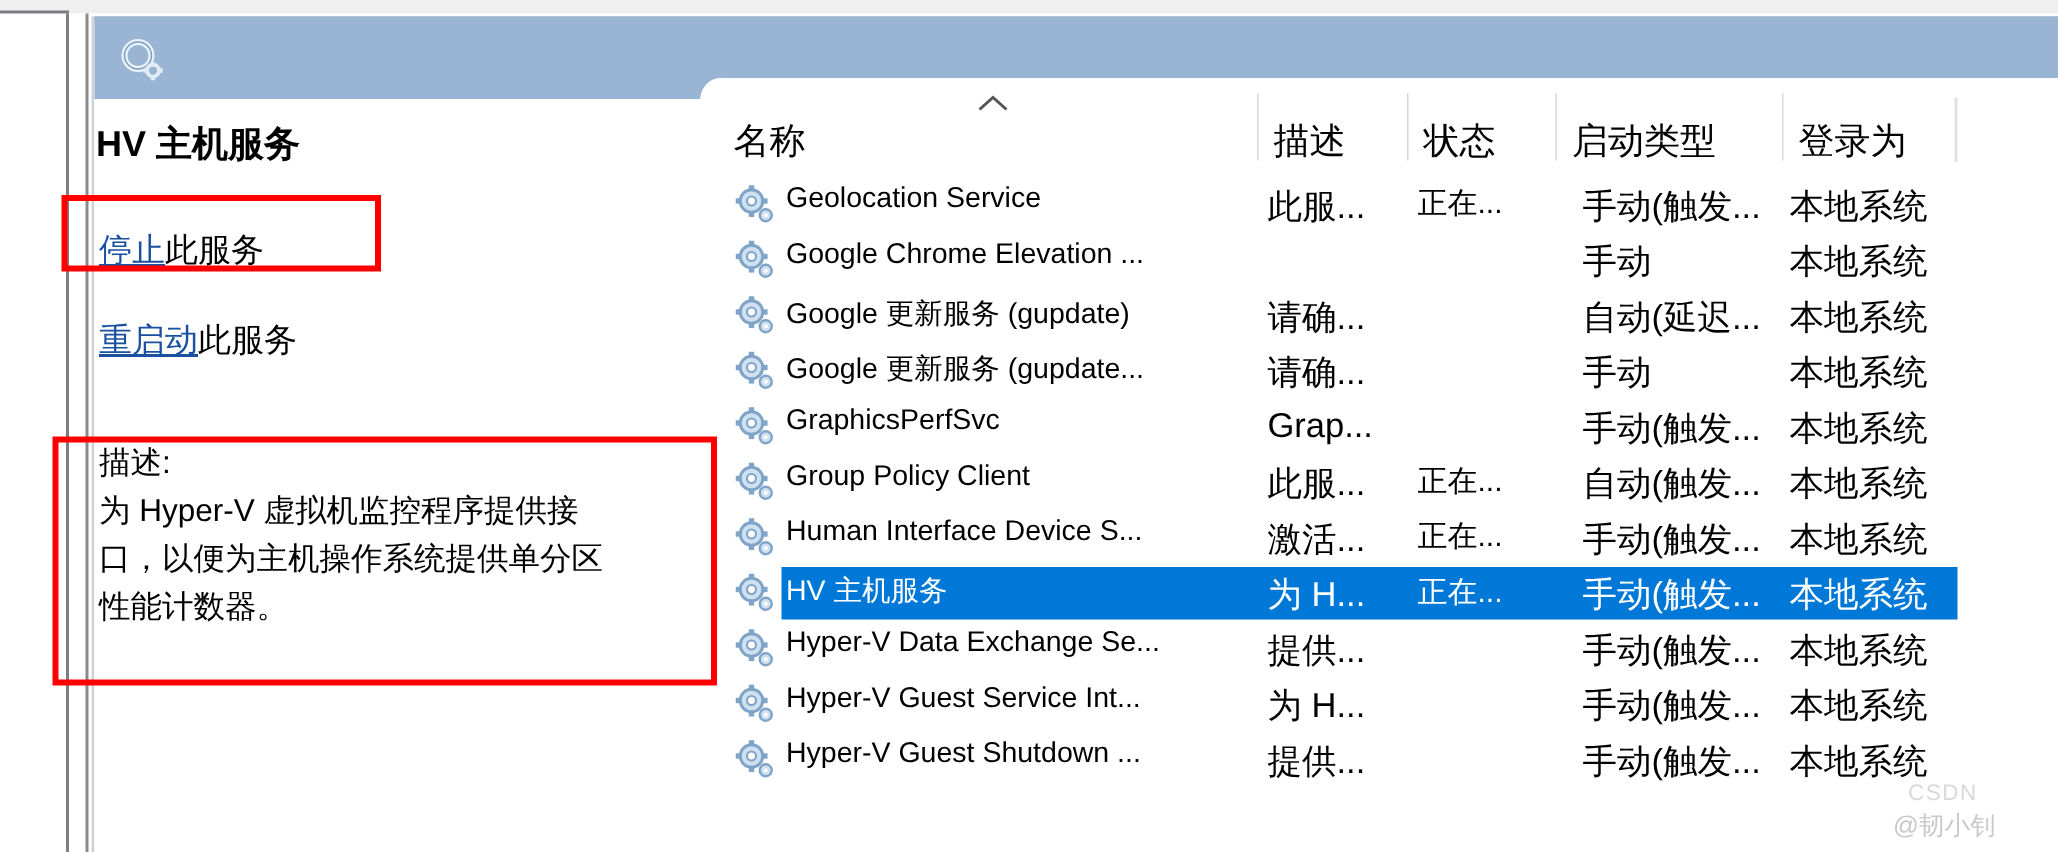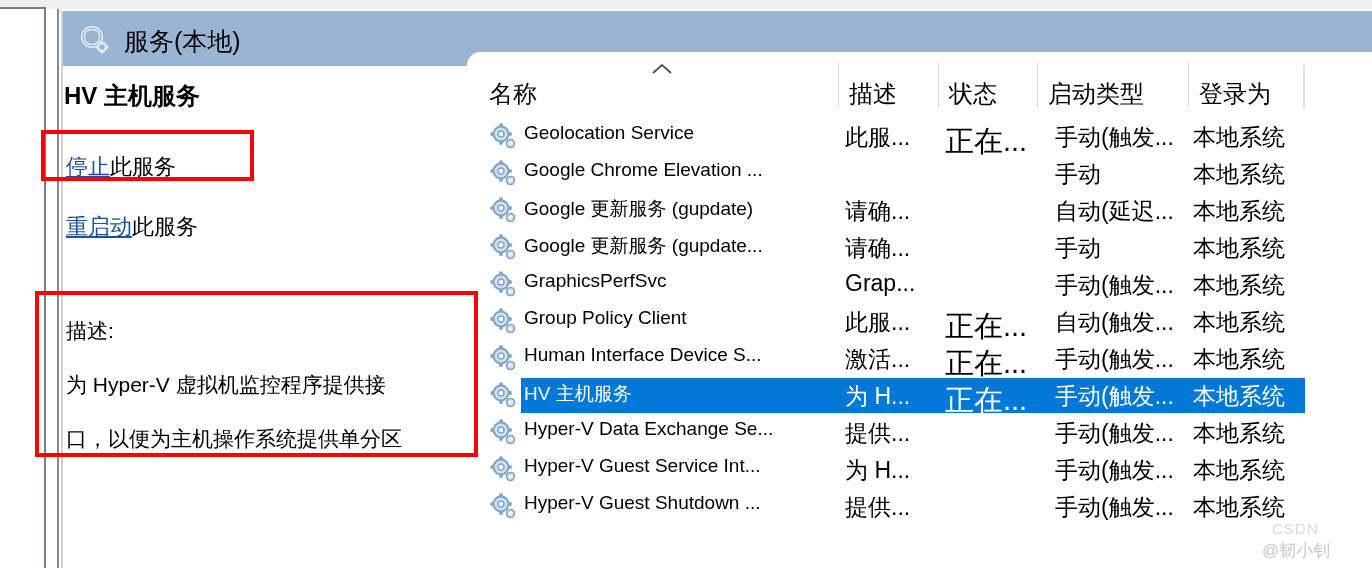--- a/index.html
+++ b/index.html
@@ -36,41 +36,41 @@
   .left-pane{position:absolute;left:63px;top:66px;width:404px;height:502px;background:#ffffff;}
   .svc-title{position:absolute;left:64px;top:80px;font-size:24px;font-weight:bold;color:#000;
              white-space:nowrap;}
   .link-row{position:absolute;font-size:22px;color:#000;white-space:nowrap;line-height:28px;}
   .link-row .lnk{color:#1a50a0;text-decoration:underline;}
   #link-stop{left:66px;top:153px;}
   #link-restart{left:66px;top:196px;margin-top:17px;}
 
   .desc-block{position:absolute;left:66px;top:293px;width:390px;font-size:21px;color:#000;
               line-height:32px;}
-  .desc-block .dline{white-space:nowrap;margin-top:22px;}
+  .desc-block .dline{white-space:nowrap;}
 
   
   .redbox{position:absolute;border:4px solid #ff0000;box-sizing:border-box;background:transparent;}
   #redbox-stop{left:41px;top:130px;width:213px;height:51px;}
   #redbox-desc{left:35px;top:291px;width:443px;height:166px;}
 
   
   .list-pane{position:absolute;left:467px;top:52px;width:905px;height:516px;background:#ffffff;
              border-top-left-radius:14px;}
   .list-header{position:absolute;left:467px;top:52px;width:905px;height:62px;background:#ffffff;
                border-top-left-radius:14px;}
   .hdr-cell{position:absolute;font-size:24px;color:#000;white-space:nowrap;top:78px;}
   .hdr-sep{position:absolute;top:62px;width:1px;height:45px;background:#d8d8d8;}
   .sort-caret{position:absolute;left:651px;top:62px;width:22px;height:14px;}
 
   .row{position:absolute;left:467px;width:905px;height:37px;}
   .row .ricon{position:absolute;left:22px;top:4px;width:29px;height:29px;}
   .row .c-name{position:absolute;left:57px;top:4px;font-size:19px;color:#000;white-space:nowrap;}
   .row .c-desc{position:absolute;left:378px;top:4px;font-size:23px;color:#000;white-space:nowrap;text-align:right;}
-  .row .c-state{position:absolute;left:478px;top:4px;font-size:29px;color:#000;white-space:nowrap;}
+  .row .c-state{position:absolute;left:478px;top:4px;font-size:20px;color:#000;white-space:nowrap;}
   .row .c-start{position:absolute;left:578px;top:4px;font-size:23px;color:#000;white-space:nowrap;margin-left:10px;}
   .row .c-logon{position:absolute;left:726px;top:4px;font-size:23px;color:#000;white-space:nowrap;}
   .row.selected{background:#0078d7;}
   .row.selected .c-name,.row.selected .c-desc,.row.selected .c-state,
   .row.selected .c-start,.row.selected .c-logon{color:#ffffff;}
   .sel-band{position:absolute;left:521px;width:784px;height:35px;background:#0078d7;}
 
   .right-vline{position:absolute;left:1303px;top:65px;width:2px;height:43px;background:#e2e2e2;}
 
   
@@ -98,37 +98,37 @@
 
   <svg class="title-icon" viewBox="0 0 32 32">
     <circle cx="13" cy="13" r="9" fill="none" stroke="#e9f2fb" stroke-width="4"></circle>
     <circle cx="13" cy="13" r="9" fill="none" stroke="#7e9cbe" stroke-width="1"></circle>
     <circle cx="23" cy="23" r="4" fill="none" stroke="#e2ecf7" stroke-width="2.5"></circle>
     <rect x="21.5" y="17.5" width="3" height="3" fill="#dfeaf6"></rect>
     <rect x="26.5" y="21.5" width="3" height="3" fill="#dfeaf6"></rect>
     <rect x="21.5" y="26.5" width="3" height="3" fill="#dfeaf6"></rect>
     <rect x="16.5" y="21.5" width="3" height="3" fill="#dfeaf6"></rect>
   </svg>
-  <div class="title-text">服务(本地)</div>
 
   <div class="left-pane"></div>
 
   <div class="svc-title">HV 主机服务</div>
 
   <div class="link-row" id="link-stop">
     <span class="lnk">停止</span><span>此服务</span>
   </div>
   <div class="link-row" id="link-restart">
     <span class="lnk">重启动</span><span>此服务</span>
   </div>
 
   <div class="desc-block">
     <div class="dline">描述:</div>
     <div class="dline">为 Hyper-V 虚拟机监控程序提供接</div>
     <div class="dline">口，以便为主机操作系统提供单分区</div>
+    <div class="dline">性能计数器。</div>
   </div>
 
   <div class="list-pane"></div>
   <div class="list-header"></div>
 
   <svg class="sort-caret" viewBox="0 0 22 14">
     <polyline points="2,11 11,3 20,11" fill="none" stroke="#555" stroke-width="2"></polyline>
   </svg>
 
   <div class="hdr-cell" style="left:489px">名称</div>

